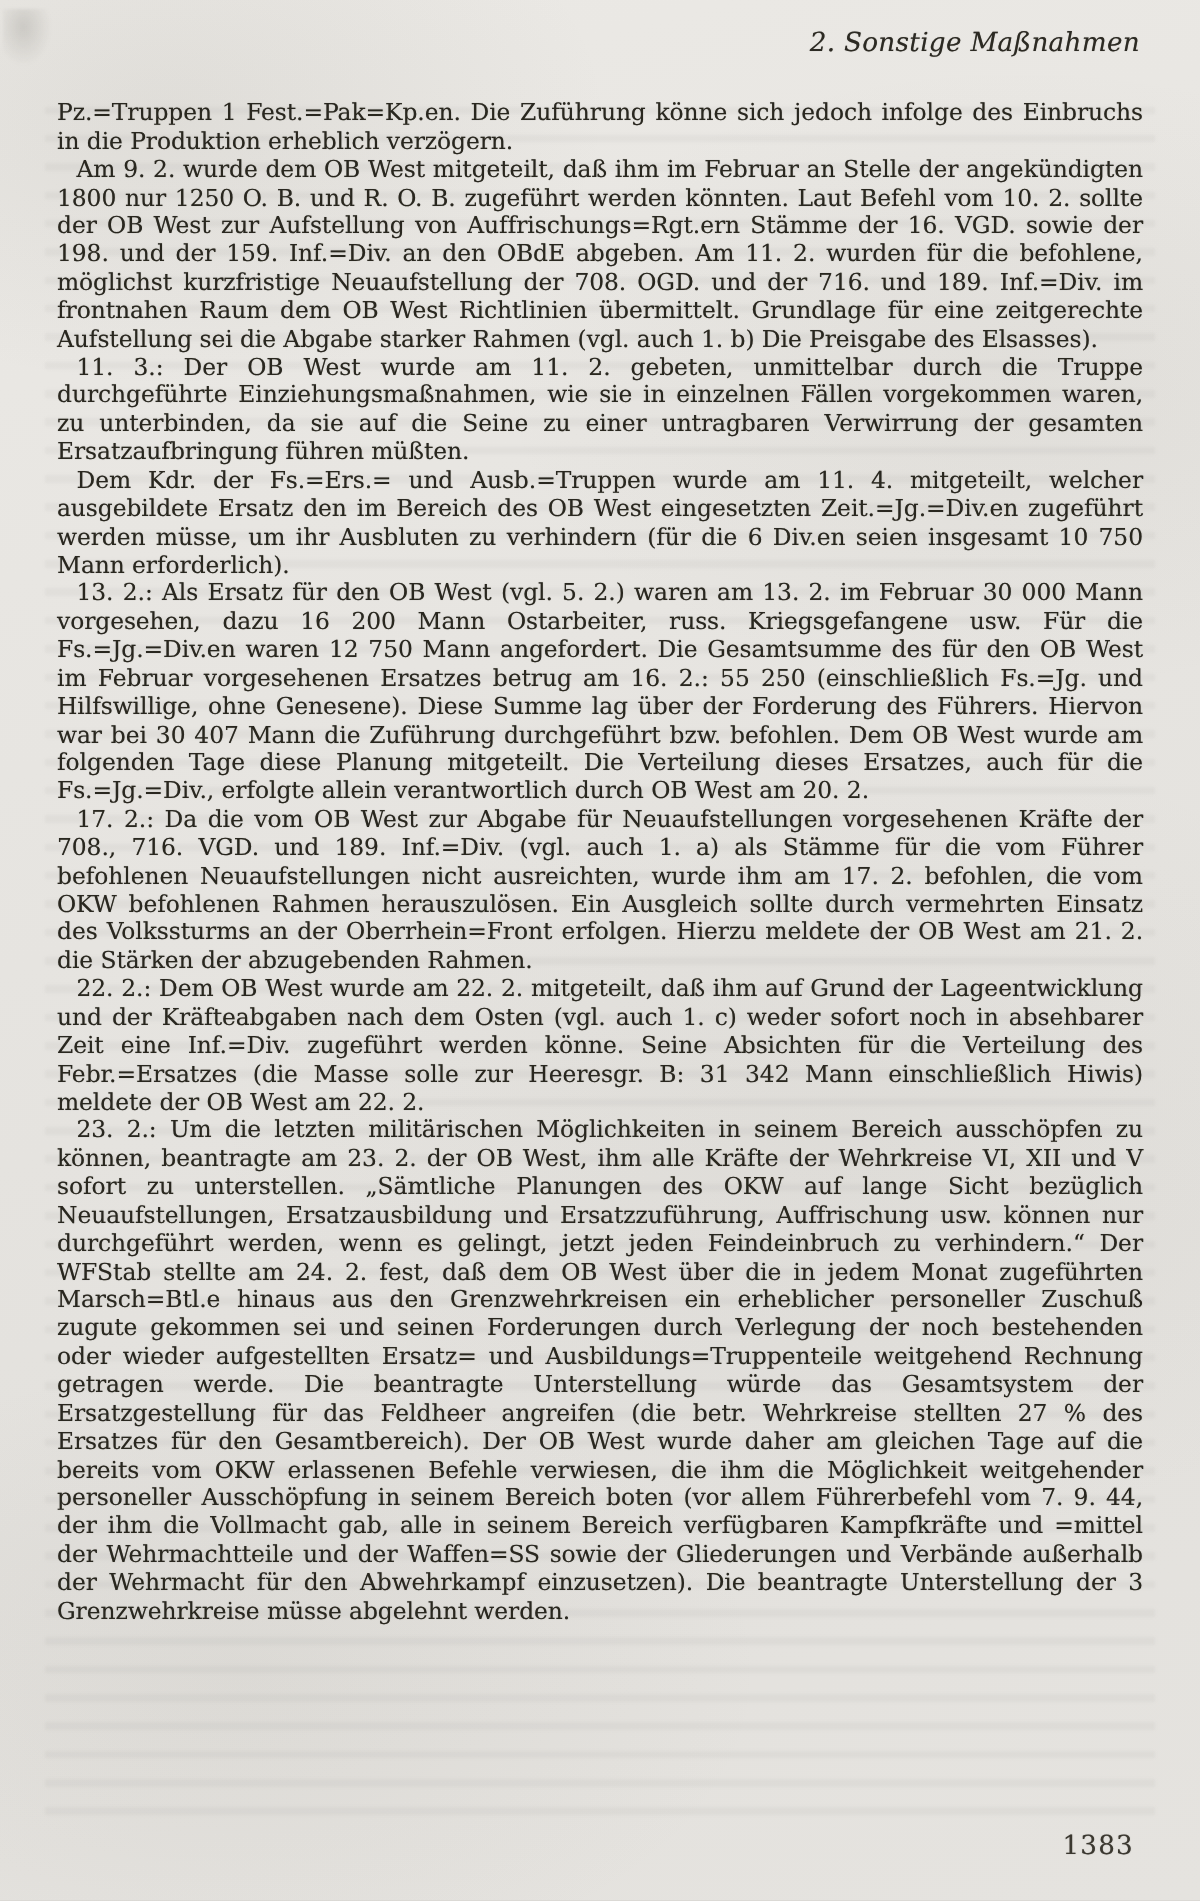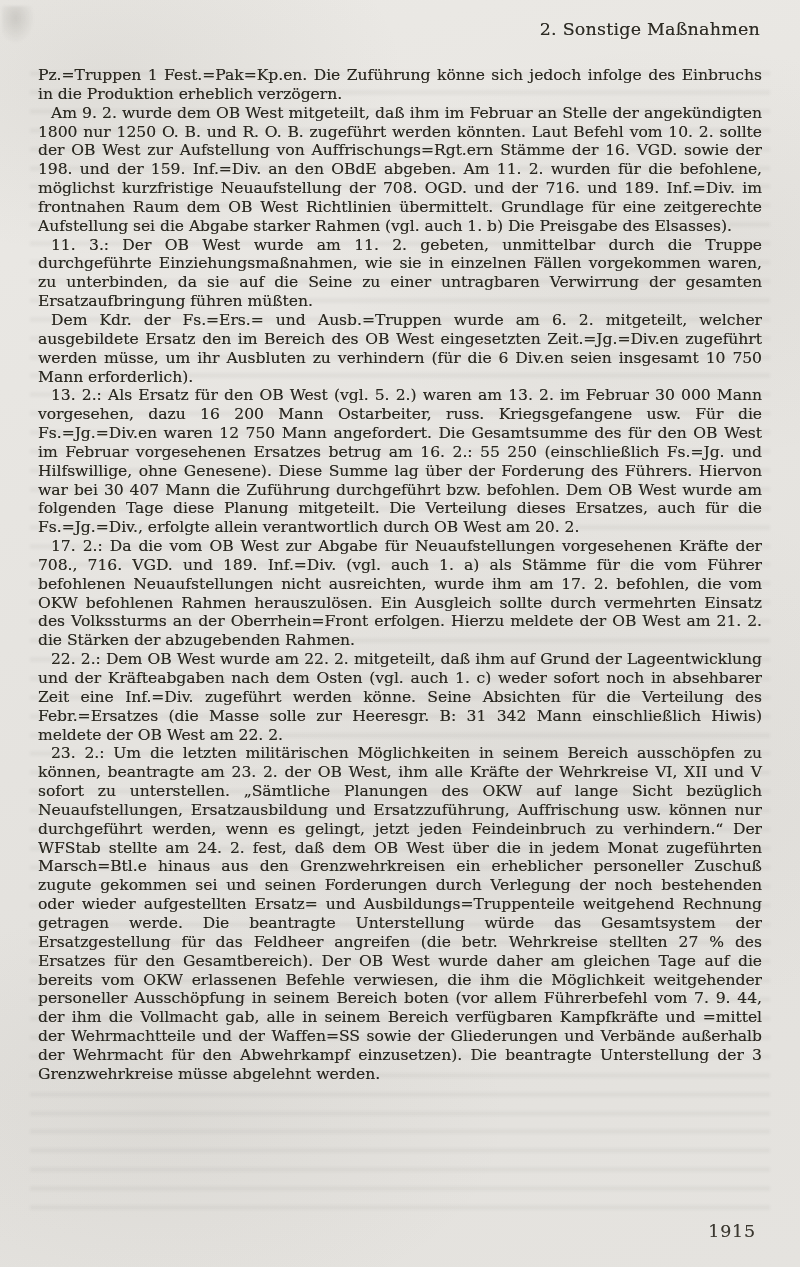--- a/index.html
+++ b/index.html
@@ -47,20 +47,21 @@
     pointer-events: none;
   }
   .running-header {
     position: absolute;
     top: 19px;
     right: 40px;
     font-size: 17.5px;
     letter-spacing: 0.2px;
     color: #2c2a23;
     text-shadow: 0 0 0.5px rgba(44,42,35,0.55);
+    font-style: italic;
   }
   .text-block {
     position: absolute;
     top: 66px;
     left: 38px;
     width: 724px;
     font-size: 15.6px;
     line-height: 18.85px;
     text-align: justify;
     letter-spacing: -0.05px;
@@ -89,21 +90,21 @@
 <div class="page">
   <div class="bleedthrough"></div>
   <div class="edge-smudge"></div>
 
   <div class="running-header">2. Sonstige Maßnahmen</div>
 
   <div class="text-block">
       <p class="para no-indent"><span class="rm">Pz.=Truppen 1 Fest.=Pak=Kp.en. Die Zuführung könne sich jedoch infolge des Einbruchs in die Produktion erheblich verzögern.</span></p>
       <p class="para"><span class="rm">Am 9. 2. wurde dem OB West mitgeteilt, daß ihm im Februar an Stelle der angekündigten 1800 nur 1250 O. B. und R. O. B. zugeführt werden könnten. Laut Befehl vom 10. 2. sollte der OB West zur </span><span class="em">Aufstellung von Auffrischungs=Rgt.ern</span><span class="rm"> Stämme der 16. VGD. sowie der 198. und der 159. Inf.=Div. an den OBdE abgeben. Am 11. 2. wurden für die befohlene, möglichst kurzfristige </span><span class="em">Neuaufstellung der 708. OGD. und der 716. und 189. Inf.=Div.</span><span class="rm"> im frontnahen Raum dem OB West Richtlinien übermittelt. Grundlage für eine zeitgerechte Aufstellung sei die Abgabe starker Rahmen (vgl. auch 1. b) Die Preisgabe des Elsasses).</span></p>
       <p class="para"><span class="rm">11. 3.: Der OB West wurde am 11. 2. gebeten, </span><span class="em">unmittelbar durch die Truppe durchgeführte Einziehungsmaßnahmen,</span><span class="rm"> wie sie in einzelnen Fällen vorgekommen waren, zu unterbinden, da sie auf die Seine zu einer untragbaren Verwirrung der gesamten Ersatzaufbringung führen müßten.</span></p>
-      <p class="para"><span class="rm">Dem Kdr. der Fs.=Ers.= und Ausb.=Truppen wurde am 6. 2. mitgeteilt, welcher ausgebildete Ersatz den im Bereich des OB West eingesetzten </span><span class="em">Zeit.=Jg.=Div.en</span><span class="rm"> zugeführt werden müsse, um ihr Ausbluten zu verhindern (für die 6 Div.en seien insgesamt 10 750 Mann erforderlich).</span></p>
+      <p class="para"><span class="rm">Dem Kdr. der Fs.=Ers.= und Ausb.=Truppen wurde am 11. 4. mitgeteilt, welcher ausgebildete Ersatz den im Bereich des OB West eingesetzten </span><span class="em">Zeit.=Jg.=Div.en</span><span class="rm"> zugeführt werden müsse, um ihr Ausbluten zu verhindern (für die 6 Div.en seien insgesamt 10 750 Mann erforderlich).</span></p>
       <p class="para"><span class="rm">13. 2.: Als </span><span class="em">Ersatz für den OB West</span><span class="rm"> (vgl. 5. 2.) waren am 13. 2. im Februar 30 000 Mann vorgesehen, dazu 16 200 Mann Ostarbeiter, russ. Kriegsgefangene usw. Für die Fs.=Jg.=Div.en waren 12 750 Mann angefordert. Die Gesamtsumme des für den </span><span class="em">OB West im Februar vorgesehenen Ersatzes</span><span class="rm"> betrug am 16. 2.: 55 250 (einschließlich Fs.=Jg. und Hilfswillige, ohne Genesene). Diese Summe lag über der Forderung des Führers. Hiervon war bei 30 407 Mann die Zuführung durchgeführt bzw. befohlen. Dem OB West wurde am folgenden Tage diese Planung mitgeteilt. Die Verteilung dieses Ersatzes, auch für die Fs.=Jg.=Div., erfolgte allein verantwortlich durch OB West am 20. 2.</span></p>
       <p class="para"><span class="rm">17. 2.: Da die vom OB West zur Abgabe für Neuaufstellungen vorgesehenen Kräfte der 708., 716. VGD. und 189. Inf.=Div. (vgl. auch 1. a) als Stämme für die vom Führer befohlenen Neuaufstellungen nicht ausreichten, wurde ihm am 17. 2. befohlen, die vom OKW befohlenen Rahmen herauszulösen. Ein Ausgleich sollte durch vermehrten Einsatz des Volkssturms an der Oberrhein=Front erfolgen. Hierzu meldete der OB West am 21. 2. die Stärken der abzugebenden Rahmen.</span></p>
       <p class="para"><span class="rm">22. 2.: Dem OB West wurde am 22. 2. mitgeteilt, daß ihm auf Grund der Lageentwicklung und der Kräfteabgaben nach dem Osten (vgl. auch 1. c) weder sofort noch in absehbarer Zeit eine Inf.=Div. zugeführt werden könne. Seine Absichten für die </span><span class="em">Verteilung des Febr.=Ersatzes</span><span class="rm"> (die Masse solle zur Heeresgr. B: 31 342 Mann einschließlich Hiwis) meldete der OB West am 22. 2.</span></p>
       <p class="para"><span class="rm">23. 2.: Um die letzten militärischen Möglichkeiten in seinem Bereich ausschöpfen zu können, beantragte am 23. 2. der OB West, ihm </span><span class="em">alle Kräfte der Wehrkreise VI, XII und V sofort zu unterstellen.</span><span class="rm"> „Sämtliche Planungen des OKW auf lange Sicht bezüglich Neuaufstellungen, Ersatzausbildung und Ersatzzuführung, Auffrischung usw. können nur durchgeführt werden, wenn es gelingt, jetzt jeden Feindeinbruch zu verhindern.“ Der WFStab stellte am 24. 2. fest, daß dem OB West über die in jedem Monat zugeführten Marsch=Btl.e hinaus aus den Grenzwehrkreisen ein erheblicher personeller Zuschuß zugute gekommen sei und seinen Forderungen durch Verlegung der noch bestehenden oder wieder aufgestellten Ersatz= und Ausbildungs=Truppenteile weitgehend Rechnung getragen werde. Die beantragte Unterstellung würde das Gesamtsystem der Ersatzgestellung für das Feldheer angreifen (die betr. Wehrkreise stellten 27 % des Ersatzes für den Gesamtbereich). Der OB West wurde daher am gleichen Tage auf die bereits vom OKW erlassenen Befehle verwiesen, die ihm die Möglichkeit weitgehender personeller Ausschöpfung in seinem Bereich boten (vor allem Führerbefehl vom 7. 9. 44, der ihm die Vollmacht gab, alle in seinem Bereich verfügbaren Kampfkräfte und =mittel der Wehrmachtteile und der Waffen=SS sowie der Gliederungen und Verbände außerhalb der Wehrmacht für den Abwehrkampf einzusetzen). Die beantragte Unterstellung der 3 Grenzwehrkreise müsse abgelehnt werden.</span></p>
     </div>
 
-  <div class="page-number">1915</div>
+  <div class="page-number">1383</div>
 </div>
 
 </body></html>

